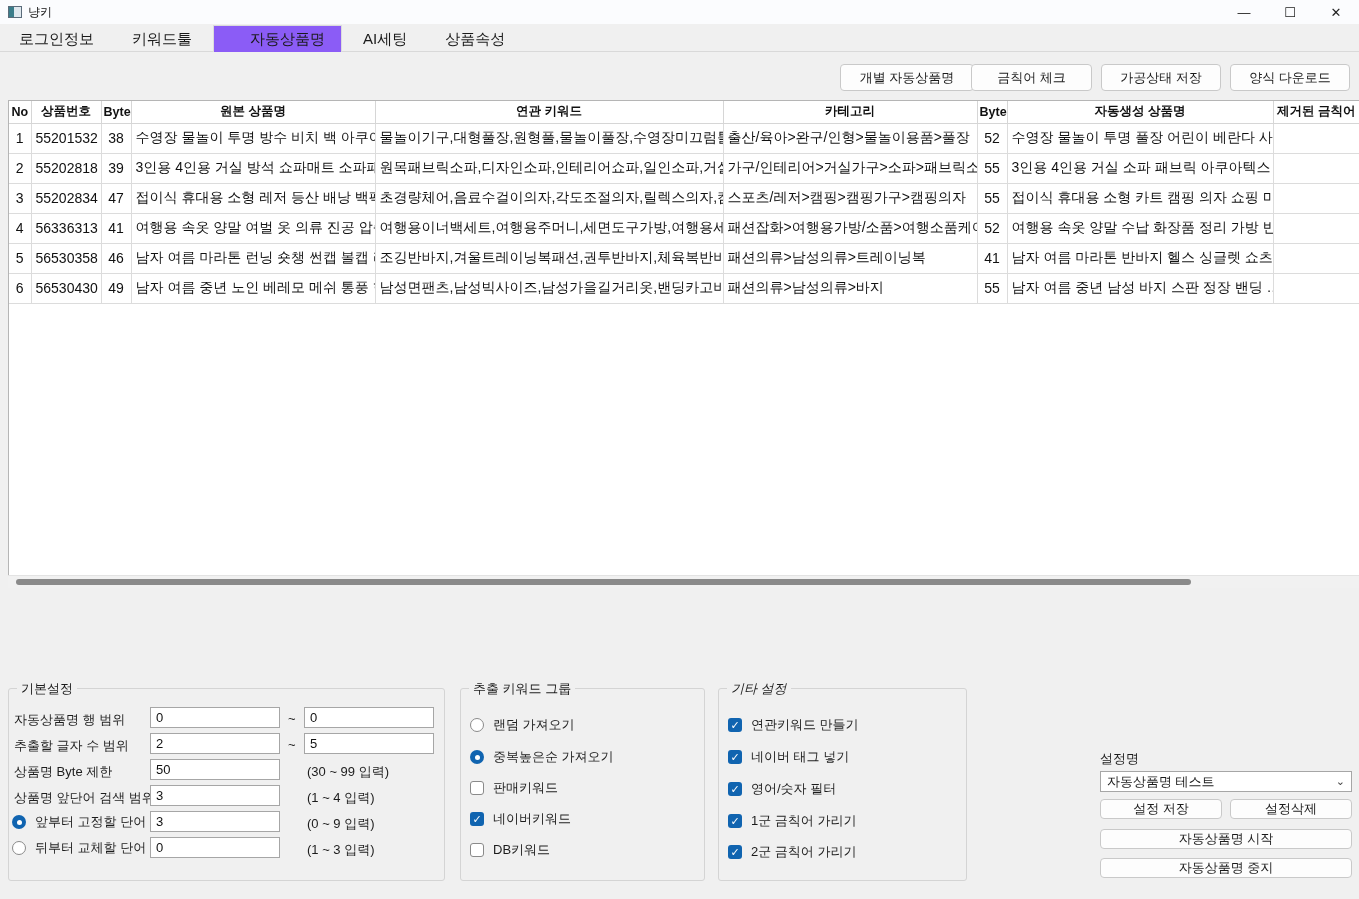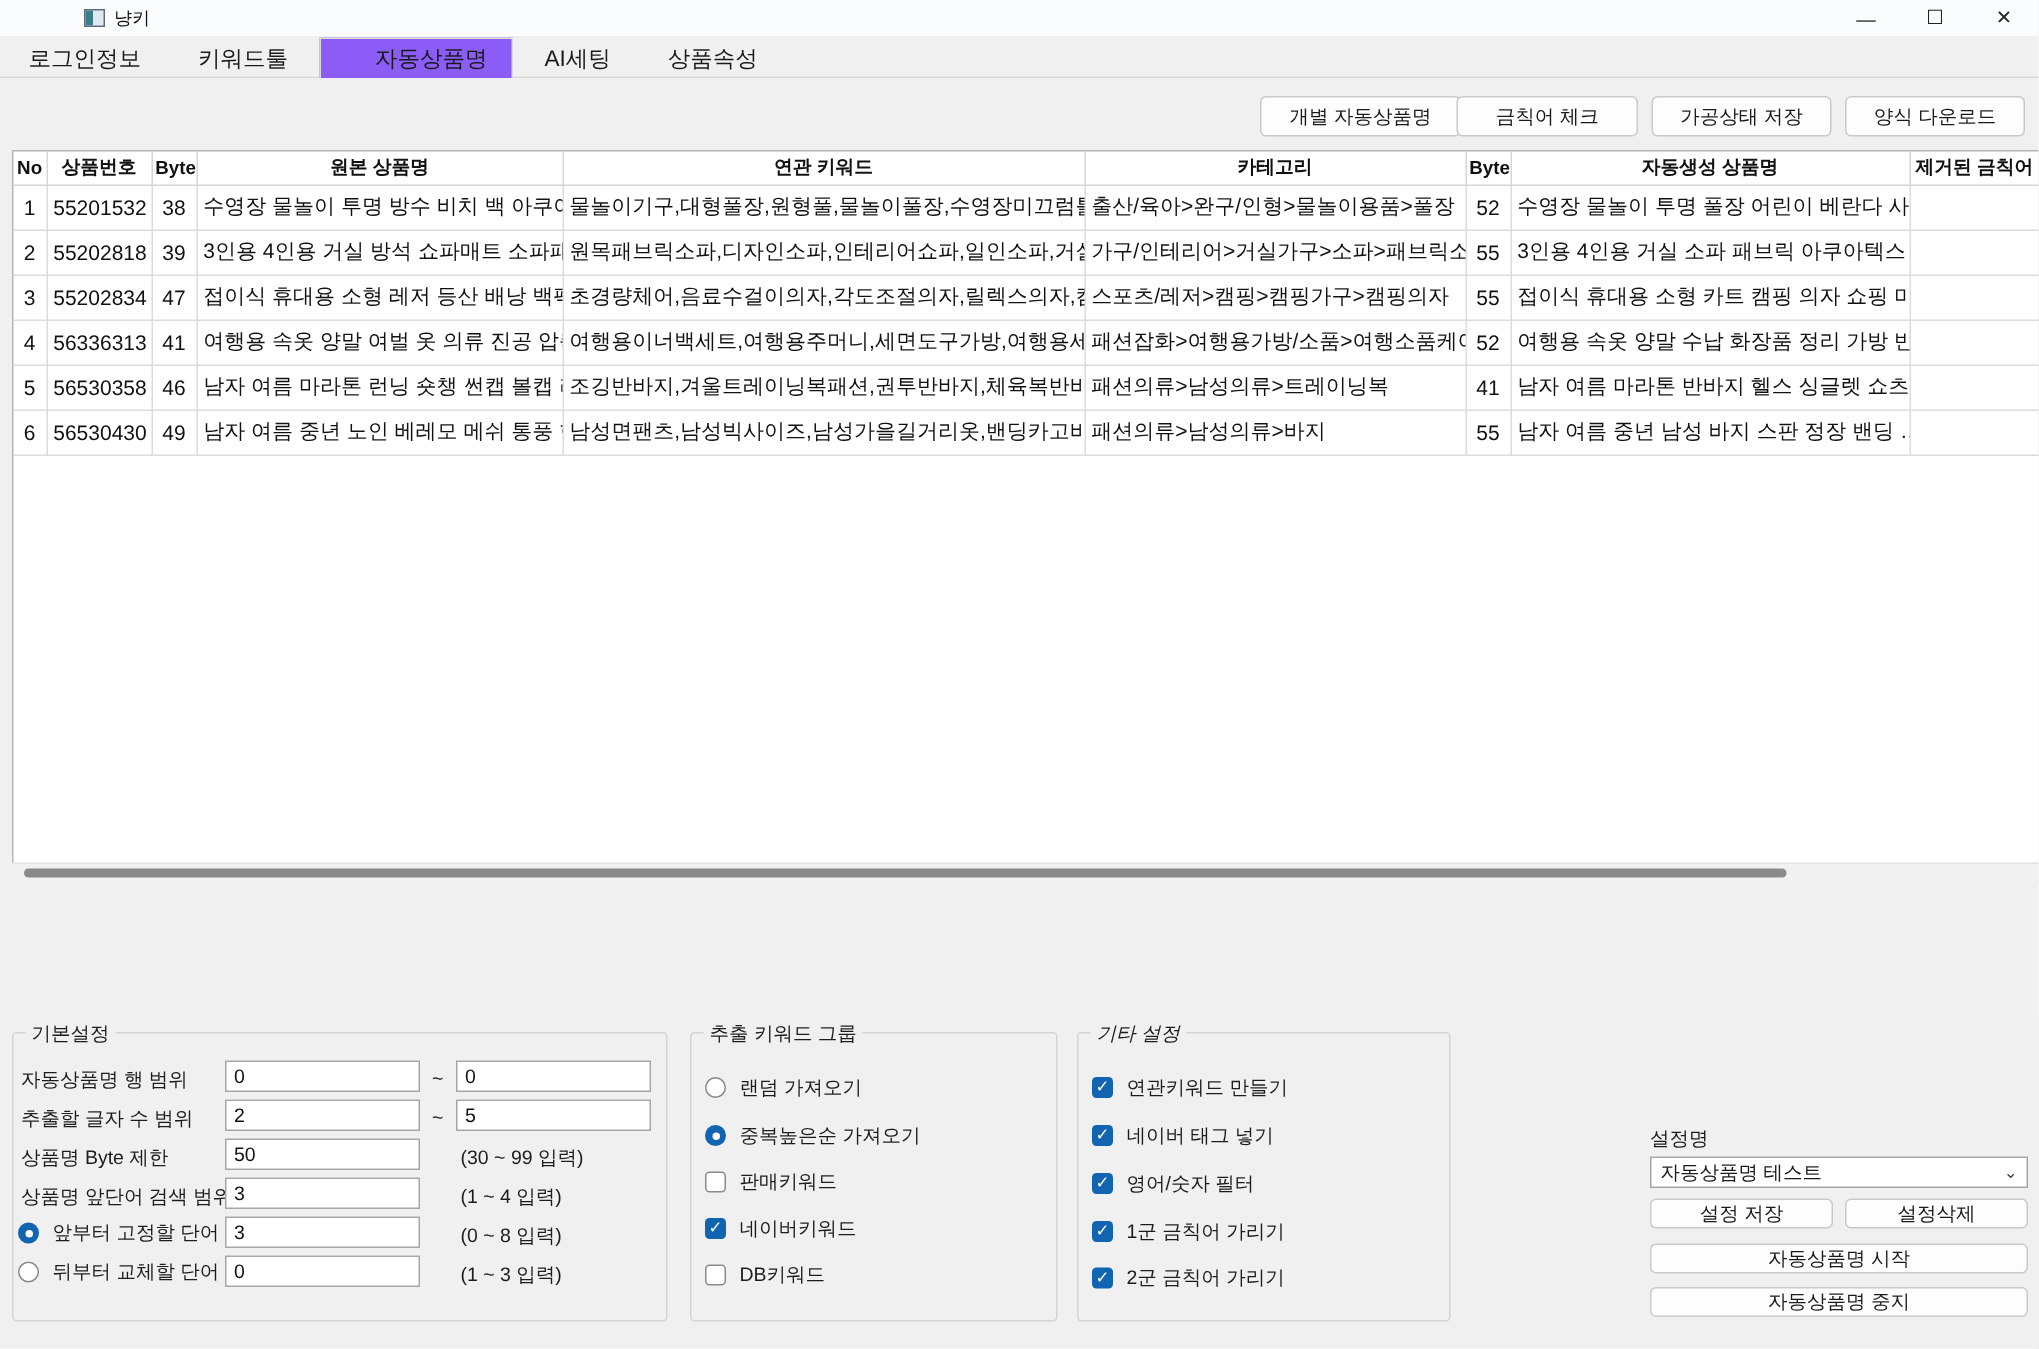--- a/index.html
+++ b/index.html
@@ -4,21 +4,21 @@
 <style>
   * { margin:0; padding:0; box-sizing:border-box; }
   html,body { width:1359px; height:899px; }
   body {
     font-family:"Liberation Sans","DejaVu Sans",sans-serif;
     background:#f0f0f0; color:#1a1a1a; overflow:hidden; position:relative;
   }
   .abs { position:absolute; }
 
   
-  .titlebar { left:0; top:0; width:1359px; height:24px; background:#fbfcfe; display:flex; align-items:center;padding-left:48px; }
+  .titlebar { left:0; top:0; width:1359px; height:24px; background:#fbfcfe; display:flex; align-items:center; }
   .app-icon { width:14px; height:12px; margin:0 6px 0 8px; border:1px solid #5a6b7a; background:linear-gradient(90deg,#3b7d8a 0 5px,#dfe8ee 5px); }
   .app-title { font-size:12px; color:#111; }
   .win-controls { margin-left:auto; display:flex; height:24px; }
   .win-btn { width:46px; height:24px; display:flex; align-items:center; justify-content:center; font-size:13px; color:#222; cursor:default; }
 
   
   .tabbar { left:0; top:26px; width:1359px; height:26px; border-bottom:1px solid #d9d9d9; display:flex; align-items:flex-end; padding-left:2px; }
   .tab { height:24px; padding:0 16px; display:flex; align-items:center; font-size:15px; color:#1a1a1a; border:1px solid transparent; border-bottom:none; margin-right:4px; }
   .tab.active { background:#8b5cf6; border-color:#dcdcdc; height:27px; position:relative; top:1px; z-index:2;padding-left:36px; }
 
@@ -202,21 +202,21 @@
 
 <div class="fld-label" style="left:14px; top:789px;">상품명 앞단어 검색 범위</div>
 <input class="tb" style="left: 150px; top: 785px;" value="3">
 <div class="note" style="left:307px; top:789px;">(1 ~ 4 입력)</div>
 
 <div class="opt" style="left:12px; top:813px;">
   <span class="radio checked"></span>
   <span class="opt-label">앞부터 고정할 단어 수</span>
 </div>
 <input class="tb" style="left: 150px; top: 811px;" value="3">
-<div class="note" style="left:307px; top:815px;">(0 ~ 8 입력)</div>
+<div class="note" style="left:307px; top:815px;">(0 ~ 9 입력)</div>
 
 <div class="opt" style="left:12px; top:839px;">
   <span class="radio"></span>
   <span class="opt-label">뒤부터 교체할 단어 수</span>
 </div>
 <input class="tb" style="left: 150px; top: 837px;" value="0">
 <div class="note" style="left:307px; top:841px;">(1 ~ 3 입력)</div>
 
 <div class="abs groupbox" style="left:460px; top:688px; width:245px; height:193px;">
   <div class="gb-legend">추출 키워드 그룹</div>

